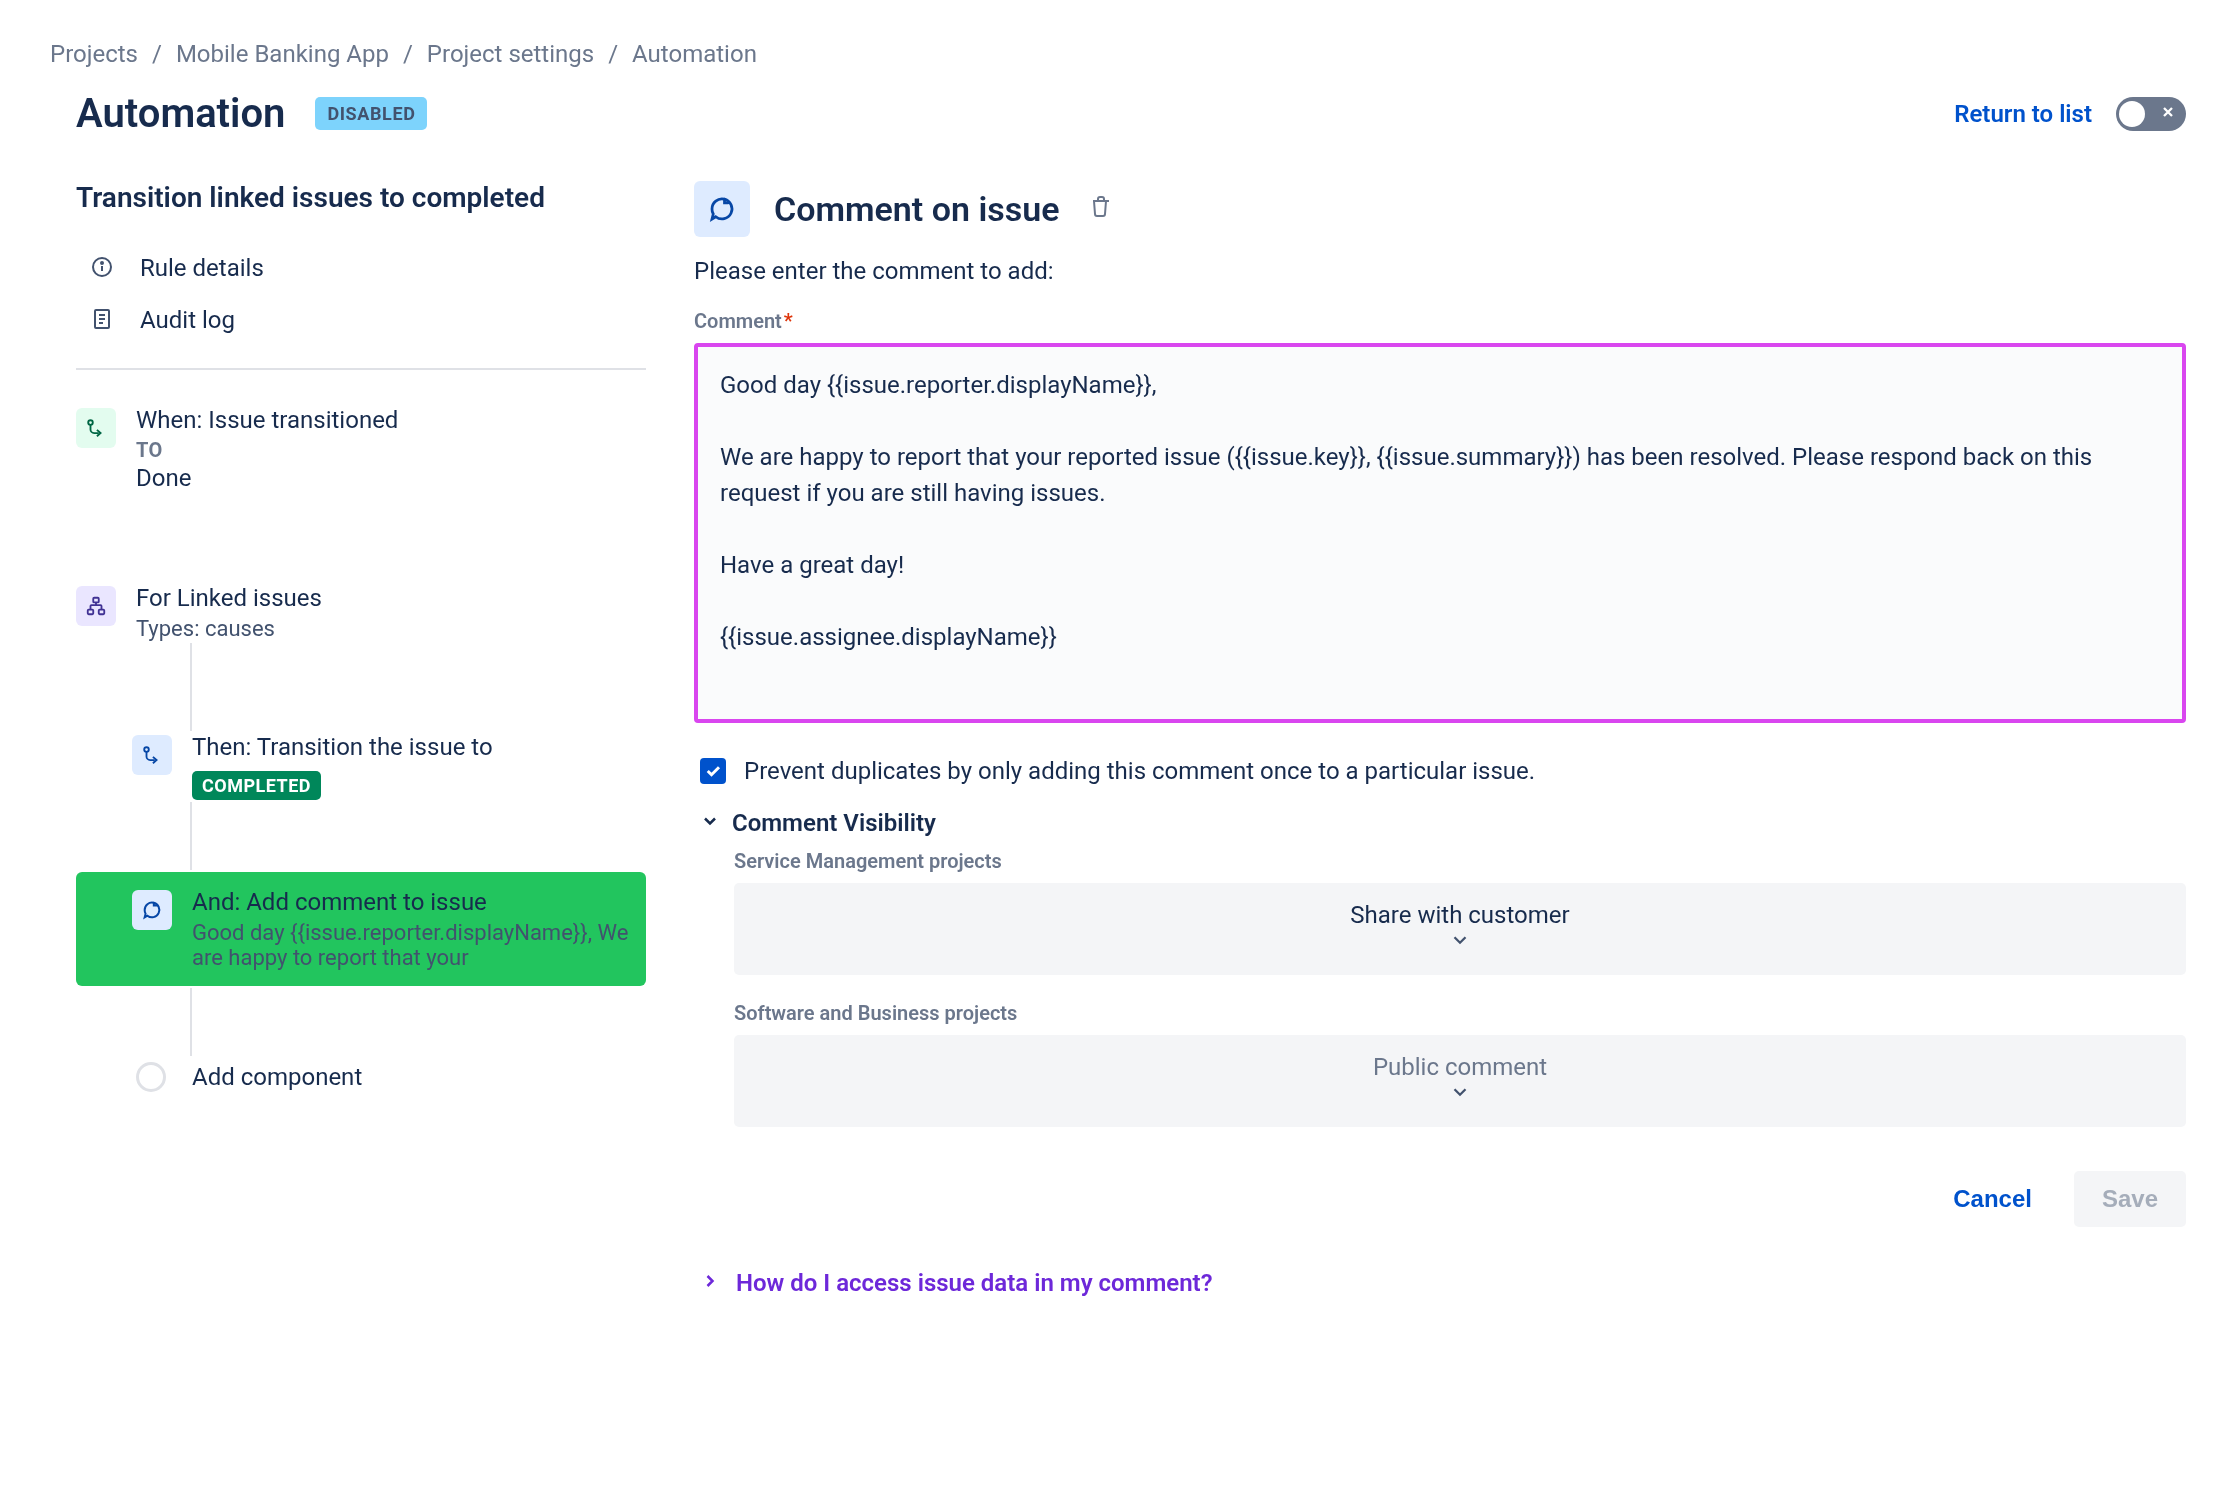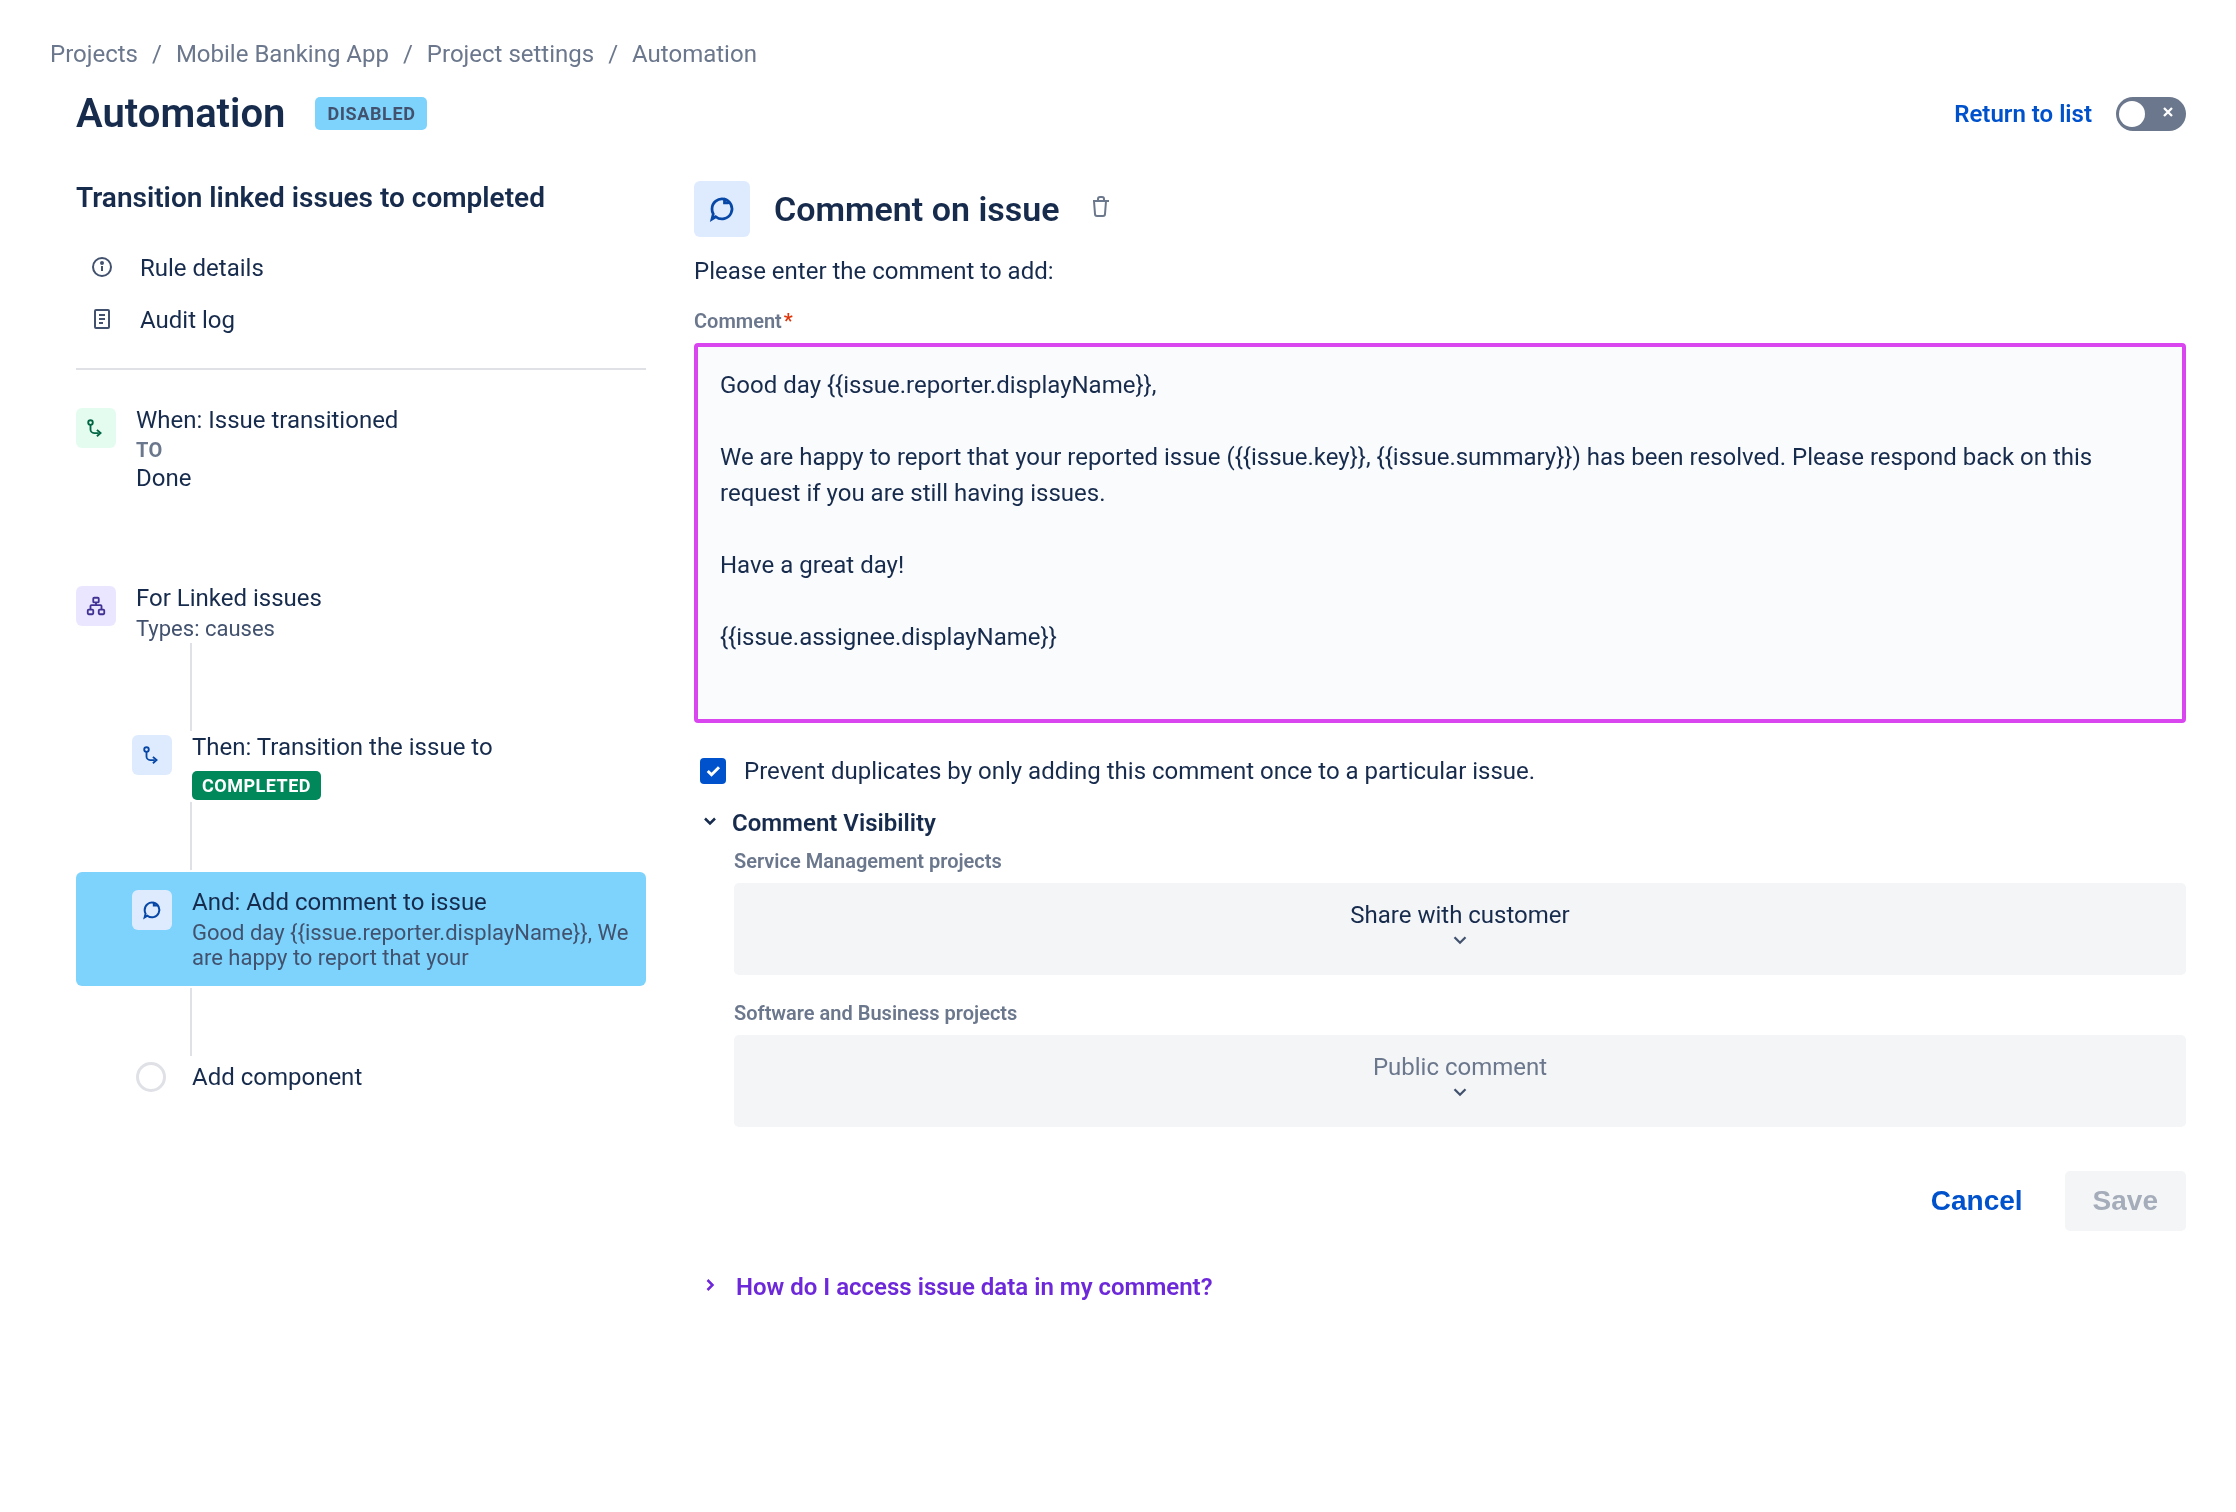--- a/index.html
+++ b/index.html
@@ -118,21 +118,21 @@
   .chain { position: relative; }
 
   .chain-item {
     display: flex;
     gap: 20px;
     padding-right: 14px;
   }
   .chain-item.indent-1 { padding-left: 56px; }
   .chain-item.indent-0 { padding-left: 0; }
   .chain-item.selected {
-    background: #7dd3fc;
+    background: #22c55e;
     border-radius: 6px;
     padding-top: 16px;
     padding-bottom: 16px;
   }
 
   .chip {
     width: 40px; height: 40px;
     border-radius: 6px;
     display: flex; align-items: center; justify-content: center;
     flex-shrink: 0;
@@ -293,21 +293,21 @@
 
   .button-row {
     display: flex;
     justify-content: flex-end;
     gap: 14px;
     margin-top: 44px;
   }
   .btn {
     padding: 14px 28px;
     border-radius: 5px;
-    font-size: 28px;
+    font-size: 24px;
     font-weight: 600;
     cursor: pointer;
     border: none;
     background: transparent;
   }
   .btn.cancel { color: #0052CC; }
   .btn.save { background: #F4F5F7; color: #A5ADBA; }
 
   .help-row {
     display:flex;

